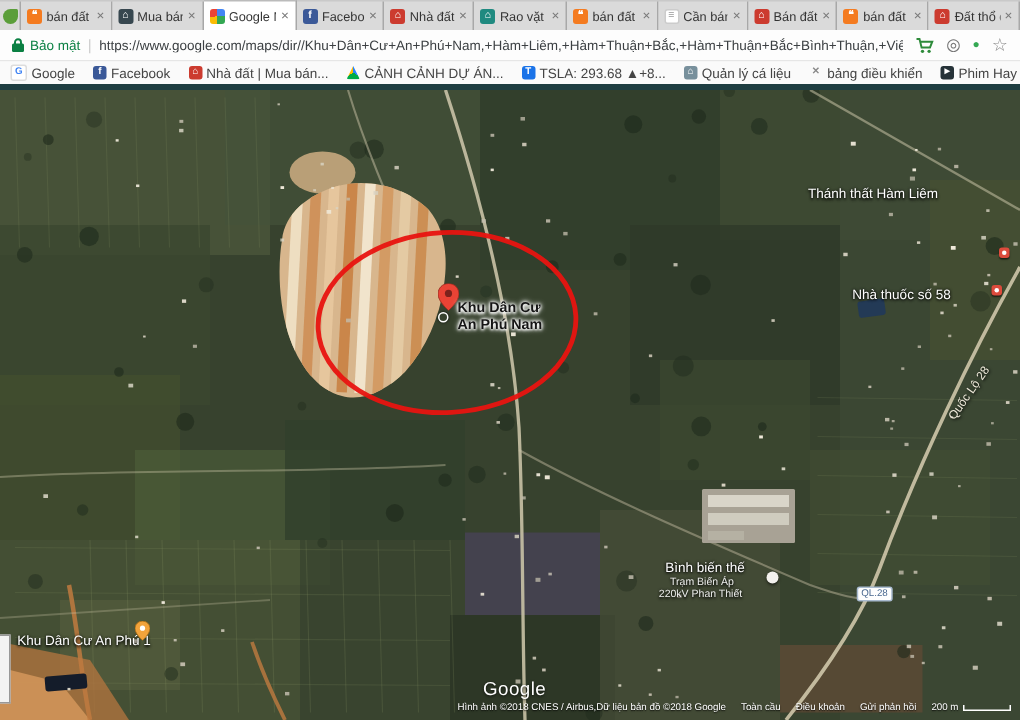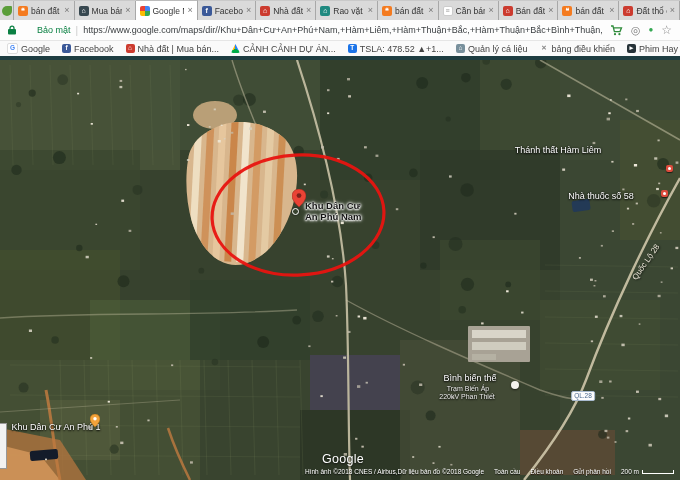--- a/index.html
+++ b/index.html
@@ -34,21 +34,21 @@
             clip-path:polygon(50% 0,100% 100%,0 100%)}
   .ic-chart-blue{background:#1a73e8}
   .ic-tools{background:transparent;color:#888;font-size:9px}
   .ic-film{background:#263238}
   .ic-leaf{background:#5b9e3a;border-radius:50% 10% 50% 50%}
 
   
   .toolbar{position:absolute;top:20px;left:0;width:680px;height:21px;background:#fdfdfd;
            border-bottom:1px solid #e6e6e6;display:flex;align-items:center;
            padding:0 8px;box-sizing:border-box}
-  .security{display:flex;align-items:flex-end;gap:21px;color:#0b8043;font-size:9px;flex:0 0 auto}
+  .security{display:flex;align-items:flex-end;gap:4px;color:#0b8043;font-size:9px;flex:0 0 auto}
   .omni-sep{color:#ccc;margin:0 5px;font-size:10px}
   .url{flex:1 1 auto;font-size:9px;color:#3c4043;white-space:nowrap;overflow:hidden;min-width:0}
   .toolbar-icons{display:flex;align-items:center;gap:8px;flex:0 0 auto;margin-left:8px}
   .t-ic{font-size:11px;color:#757575;line-height:1}
   .t-ic.green{color:#34a853;font-size:8px}
   .t-ic.star{font-size:12px;color:#8a8a8a}
 
   
   .bookmarks{position:absolute;top:41px;left:0;width:680px;height:15px;background:#fafafa;
              display:flex;align-items:center;gap:12px;padding:0 7px;box-sizing:border-box;
@@ -187,21 +187,21 @@
     <span class="bookmark">
       <span class="favicon ic-house-red">⌂</span>
       <span>Nhà đất | Mua bán...</span>
     </span>
     <span class="bookmark">
       <span class="favicon ic-drive"></span>
       <span>CẢNH CẢNH DỰ ÁN...</span>
     </span>
     <span class="bookmark">
       <span class="favicon ic-chart-blue">T</span>
-      <span>TSLA: 478.52 ▲+1...</span>
+      <span>TSLA: 293.68 ▲+8...</span>
     </span>
     <span class="bookmark">
       <span class="favicon ic-house-gray">⌂</span>
       <span>Quản lý cá liệu</span>
     </span>
     <span class="bookmark">
       <span class="favicon ic-tools">✕</span>
       <span>bảng điều khiển</span>
     </span>
     <span class="bookmark">
@@ -474,21 +474,21 @@
         <rect x="223.8" y="78.1" width="1.7" height="1.4" fill="#d8d2c2" opacity="0.82"></rect>
         <rect x="231.0" y="71.8" width="2.3" height="1.9" fill="#c4beae" opacity="0.74"></rect>
         <rect x="217.7" y="80.0" width="3.1" height="2.5" fill="#efe9da" opacity="0.84"></rect>
         <rect x="263.0" y="50.6" width="2.9" height="2.3" fill="#d8d2c2" opacity="0.84"></rect>
       </g>
 
     <ellipse cx="298" cy="155" rx="86" ry="60" fill="none" stroke="#e81410" stroke-width="3.2" opacity=".95" transform="rotate(-3 298 155)"></ellipse>
   </svg>
 
   <div id="labels">
-      <div class="map-label" style="left: 558px; top: 64px; margin-top: 21px;">Thánh thất Hàm Liêm</div>
+      <div class="map-label" style="left: 582px; top: 64px;">Thánh thất Hàm Liêm</div>
       <div class="map-label" style="left: 601px; top: 131px;">Nhà thuốc số 58</div>
       <div class="map-label" style="left: 470px; top: 313px;">Bình biến thế</div>
       <div class="map-label dim" style="left: 468px; top: 325px;">Trạm Biến Áp</div>
       <div class="map-label dim" style="left: 467px; top: 333px;">220kV Phan Thiết</div>
       <div class="map-label" style="left: 56px; top: 362px;">Khu Dân Cư An Phú 1</div>
     </div>
 
   <svg class="pin" style="left:292px;top:129px" width="14" height="18" viewBox="0 0 14 18">
     <path d="M7,0 C3.1,0 0,3.1 0,7 c0,5 7,11 7,11 s7,-6 7,-11 C14,3.1 10.9,0 7,0 z" fill="#ea4335" stroke="#9e2b20" stroke-width=".6"></path>
     <circle cx="7" cy="6.6" r="2.4" fill="#7d221c"></circle>

